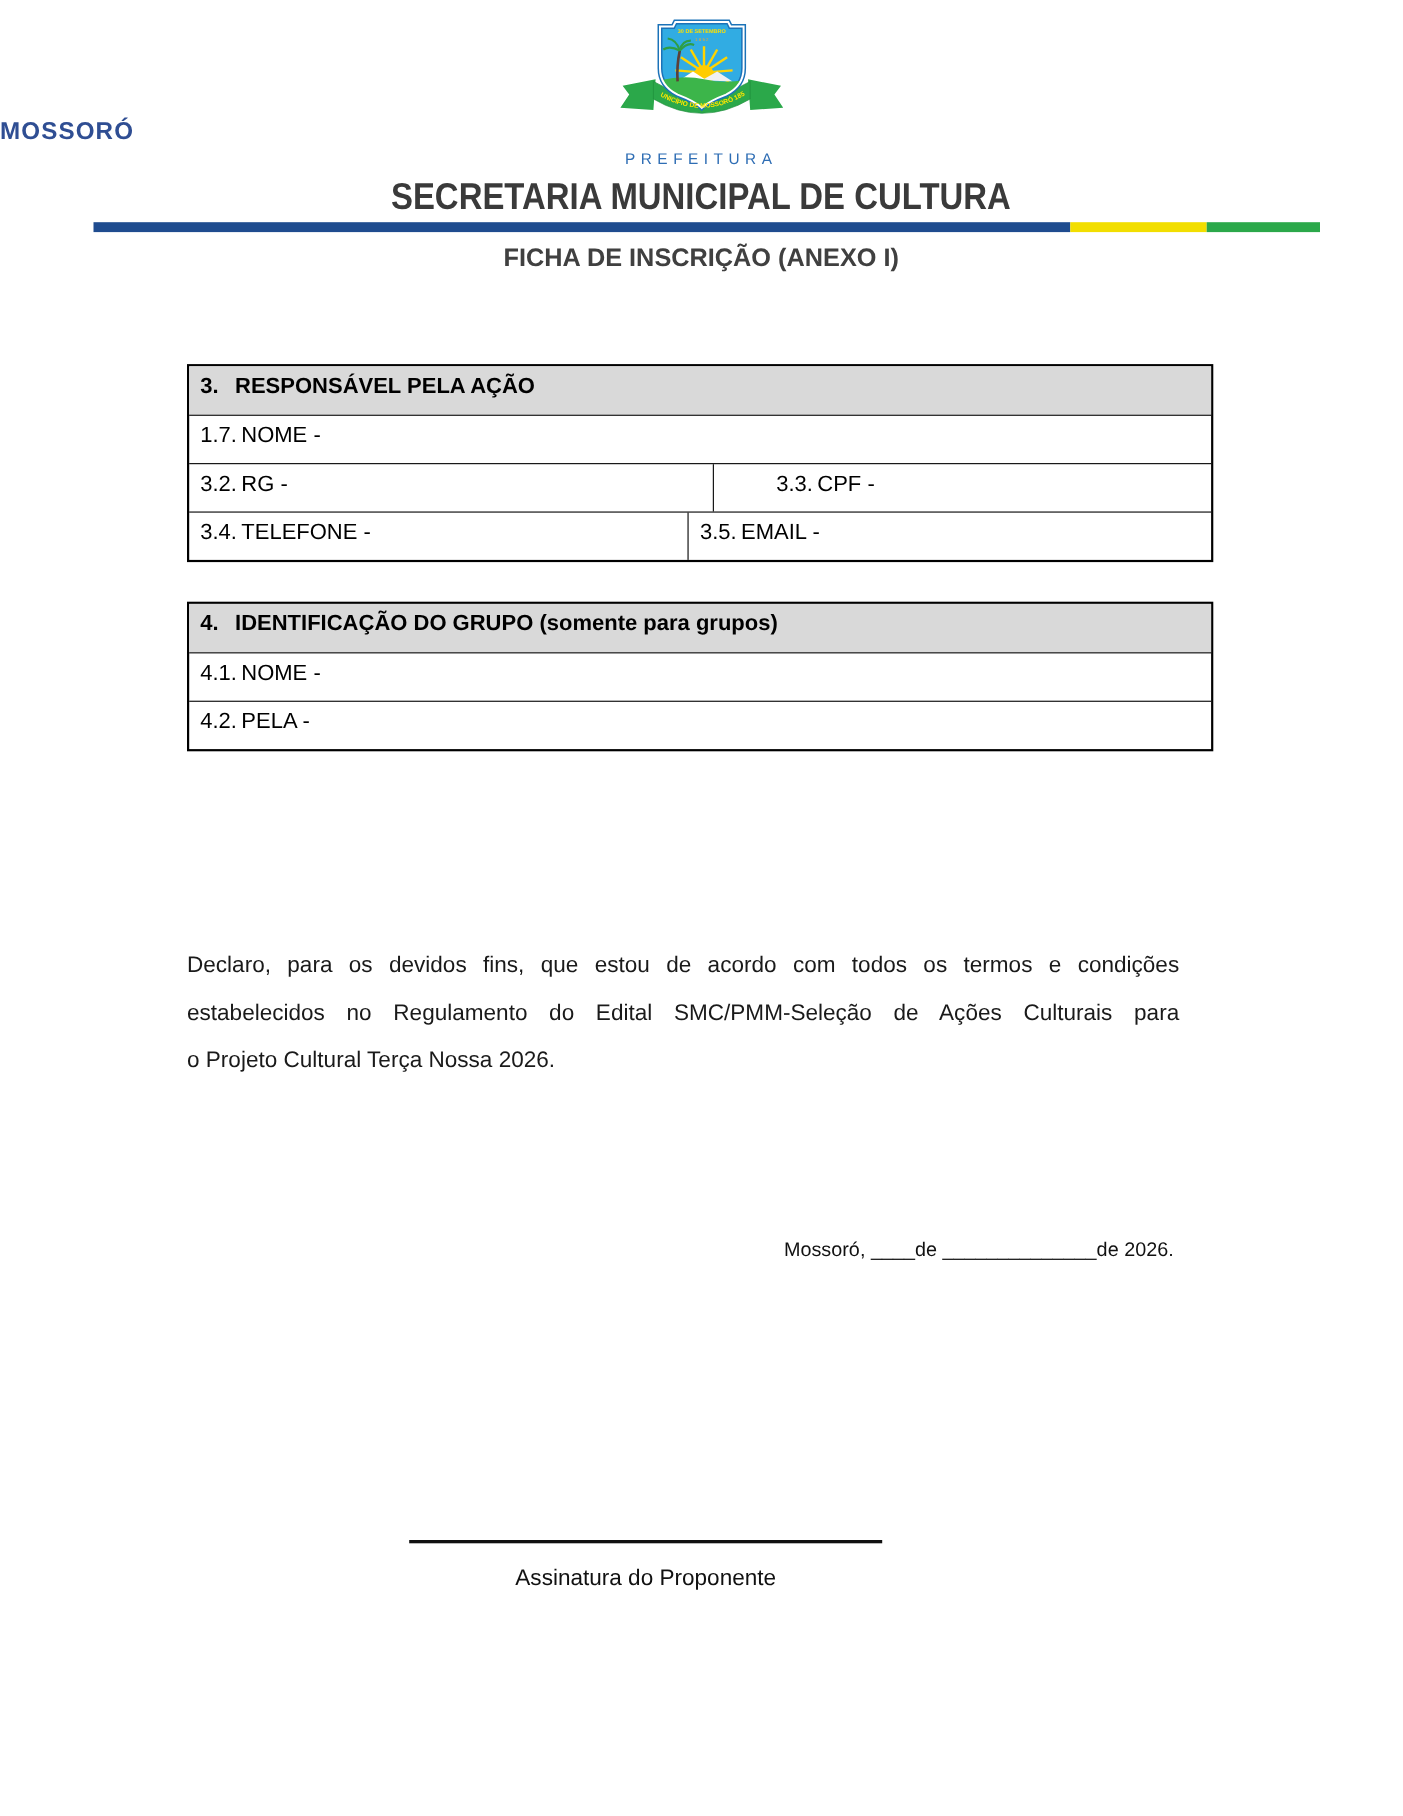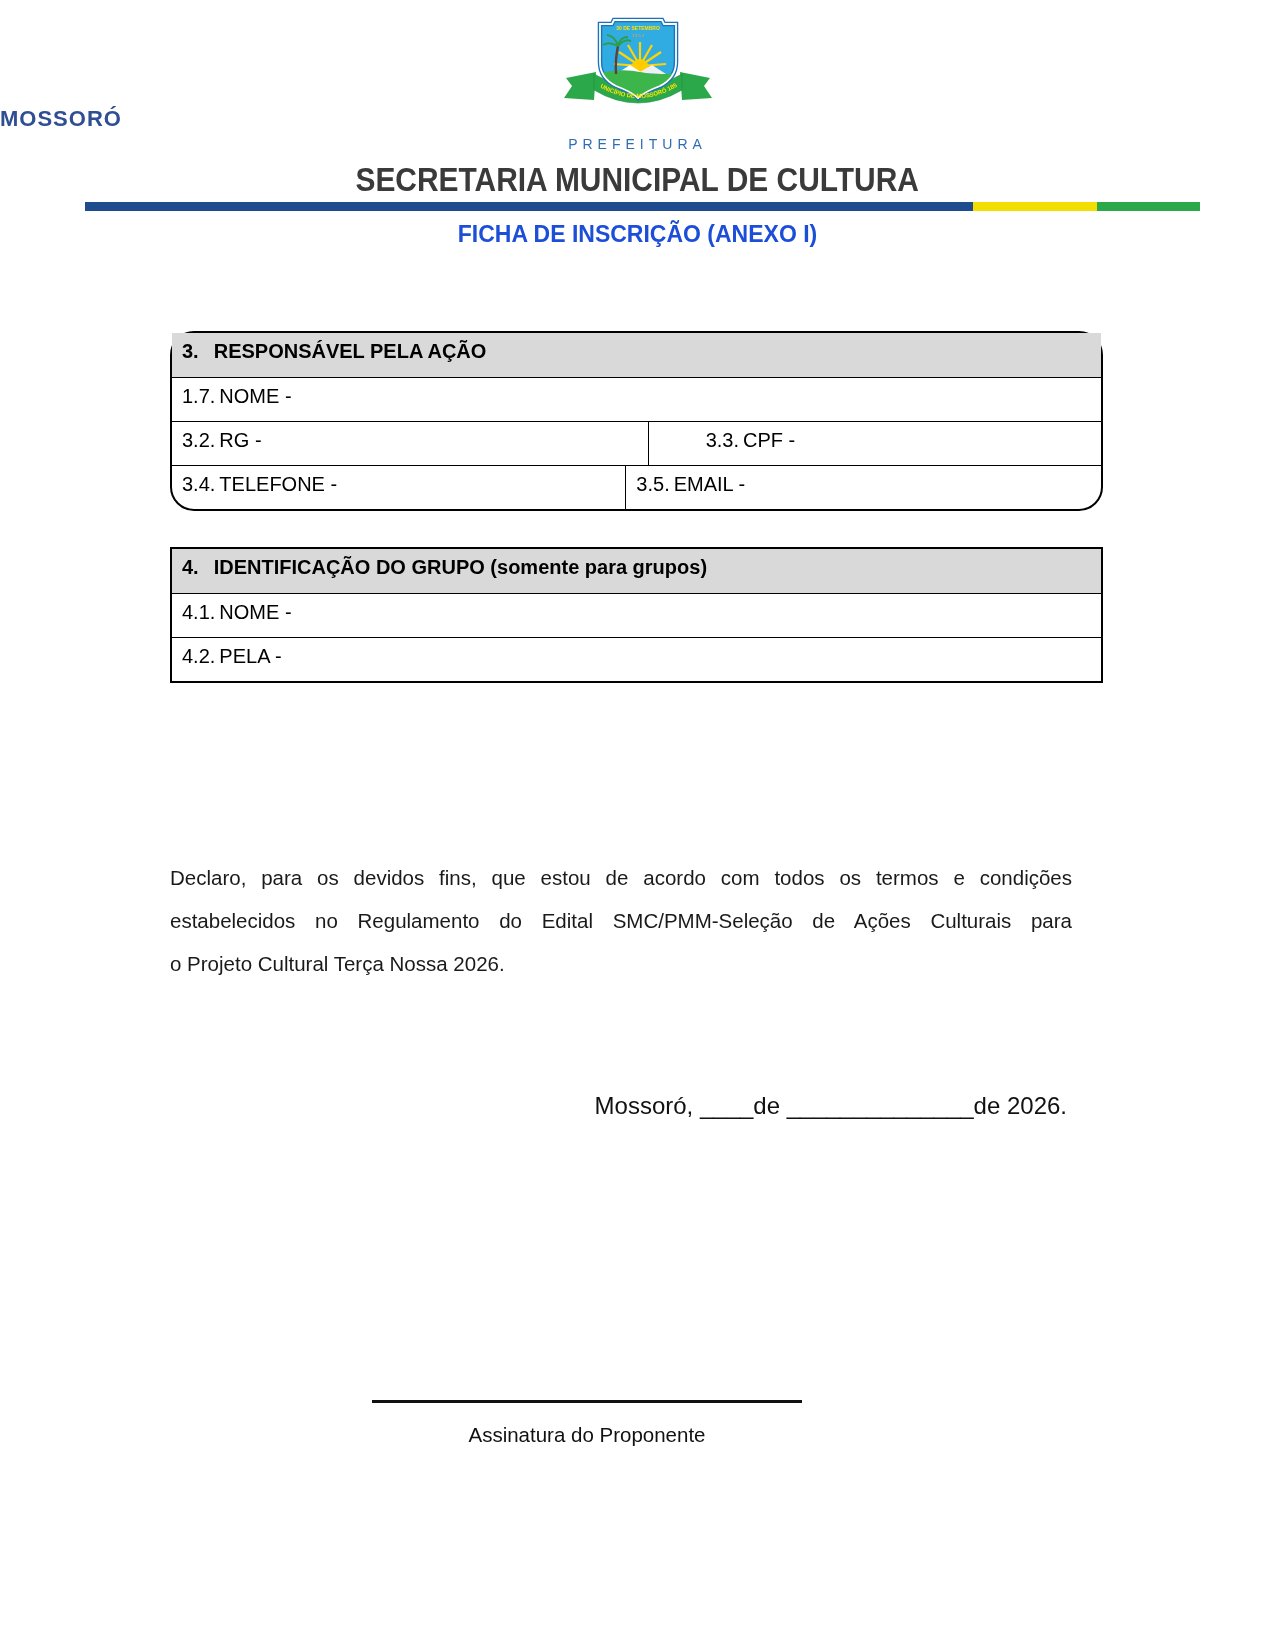--- a/index.html
+++ b/index.html
@@ -15,46 +15,46 @@
   .brand-sub { position:absolute; top:136px; left:0; width:100%; text-align:center;
            font-size:14px; letter-spacing:5px; color:#2E6DB4; }
   .dept { position:absolute; top:160px; left:0; width:100%; text-align:center; }
   .dept span { display:inline-block; font-size:34px; font-weight:bold; color:#3A3A3A;
            transform:scaleX(0.88); transform-origin:center; white-space:nowrap; }
   .rule { position:absolute; top:202px; left:85px; width:1115px; height:9px; display:flex; }
   .rule .seg-blue   { width:79.6%; background:#1F4C8F; }
   .rule .seg-yellow { width:11.2%; background:#F2DE00; }
   .rule .seg-green  { width:9.2%;  background:#2BA84A; }
   .form-title { position:absolute; top:221px; left:0; width:100%; text-align:center;
-           font-size:23px; font-weight:bold; color:#1d4ed8; }
+           font-size:23px; font-weight:bold; color:#404040; }
 
   
   .doc-table { position:absolute; left:170px; width:933px; border:2px solid #000;
            box-sizing:border-box; font-size:20px; }
   .t-row { display:flex; min-height:44px; border-top:1.5px solid #000; box-sizing:border-box; }
   .t-row:first-child { border-top:none; }
   .t-head { background:#D9D9D9; font-weight:bold; }
   .t-cell { padding:7px 10px 0 10px; box-sizing:border-box; }
   .cell-b { border-left:1.5px solid #000; }
   .num { display:inline-block; }
   .head-title { margin-left:15px; }
   .lbl { margin-left:4px; }
-  .table3 { top:331px;border-radius:24px; }
+  .table3 { top:331px; }
   .table4 { top:547px; }
   .w-r2a { width:51.2%; } .w-r2b { width:48.8%; padding-left:57px; }
   .w-r3a { width:48.8%; } .w-r3b { width:51.2%; }
 
   
   .declaration { position:absolute; top:856px; left:170px; width:902px;
            font-size:20.5px; color:#1a1a1a; }
   .decl-line { line-height:43px; text-align:justify; text-align-last:justify; }
   .decl-line.last { text-align:left; text-align-last:left; }
 
   
-  .date-line { position:absolute; top:1092px; right:208px; font-size:24px;
+  .date-line { position:absolute; top:1126px; right:208px; font-size:18px;
            color:#111; white-space:nowrap; }
   .signature { position:absolute; top:1400px; left:372px; width:430px; }
   .sig-rule { border-top:3px solid #111; width:100%; height:0; }
   .sig-caption { margin-top:20px; text-align:center; font-size:20.5px; color:#111; }
 </style>
 </head>
 <body>
 
 <div class="page">
 

